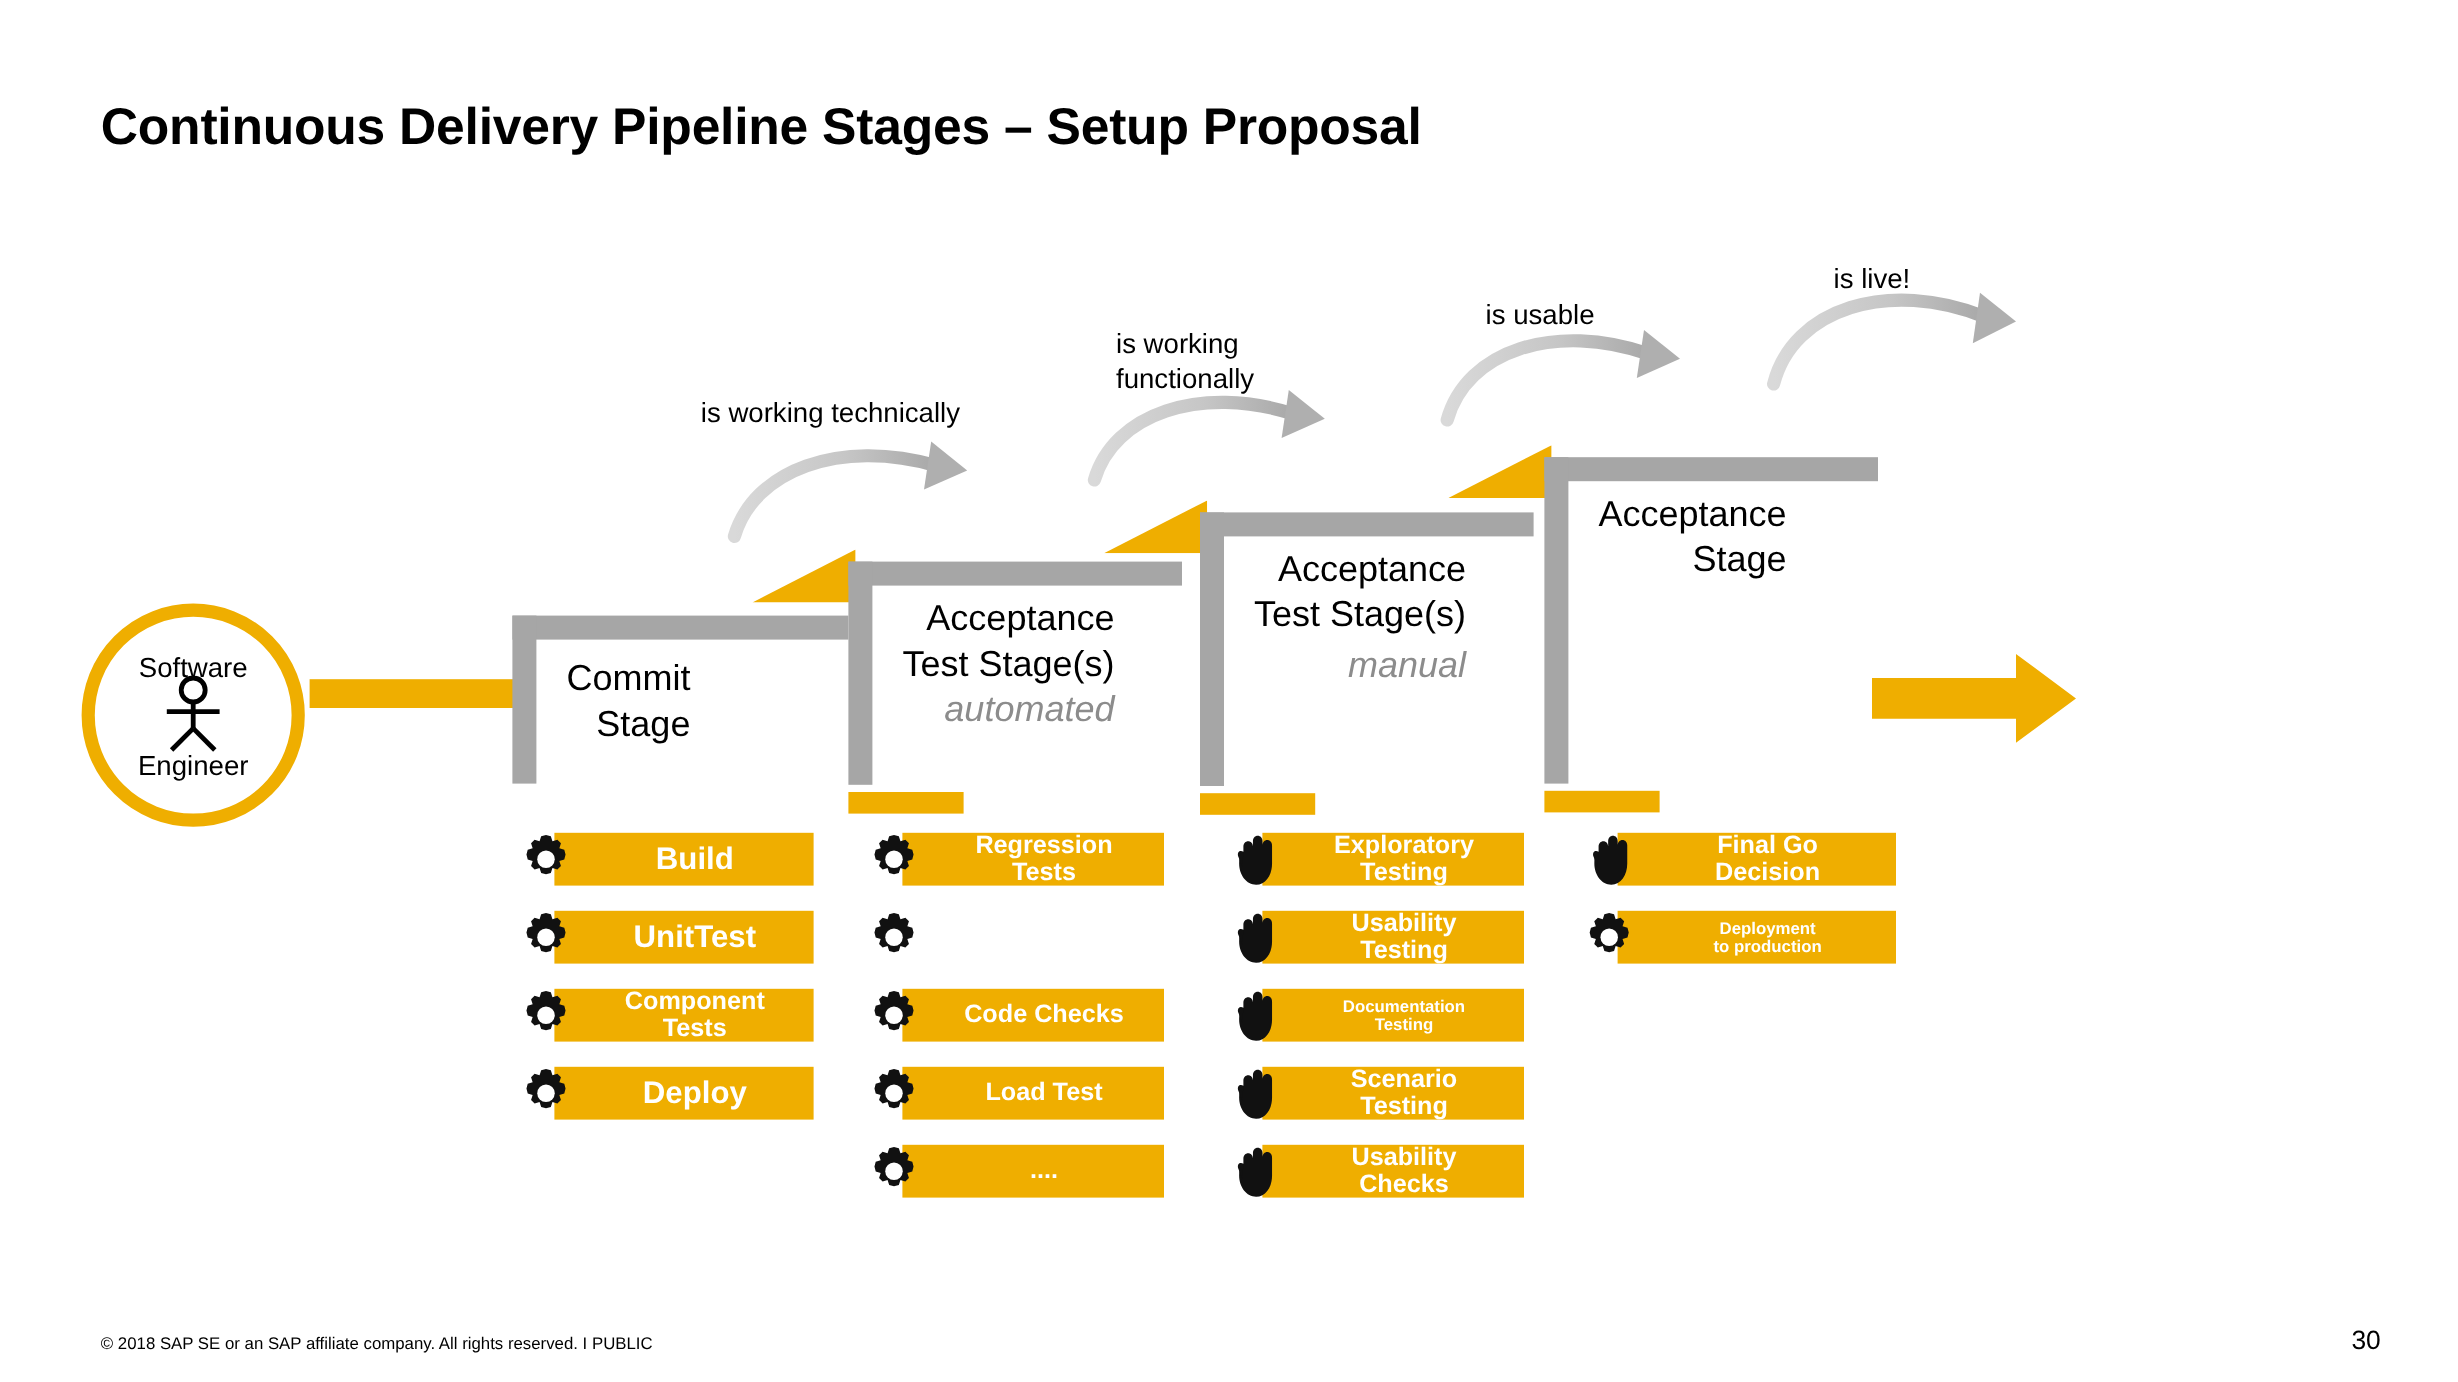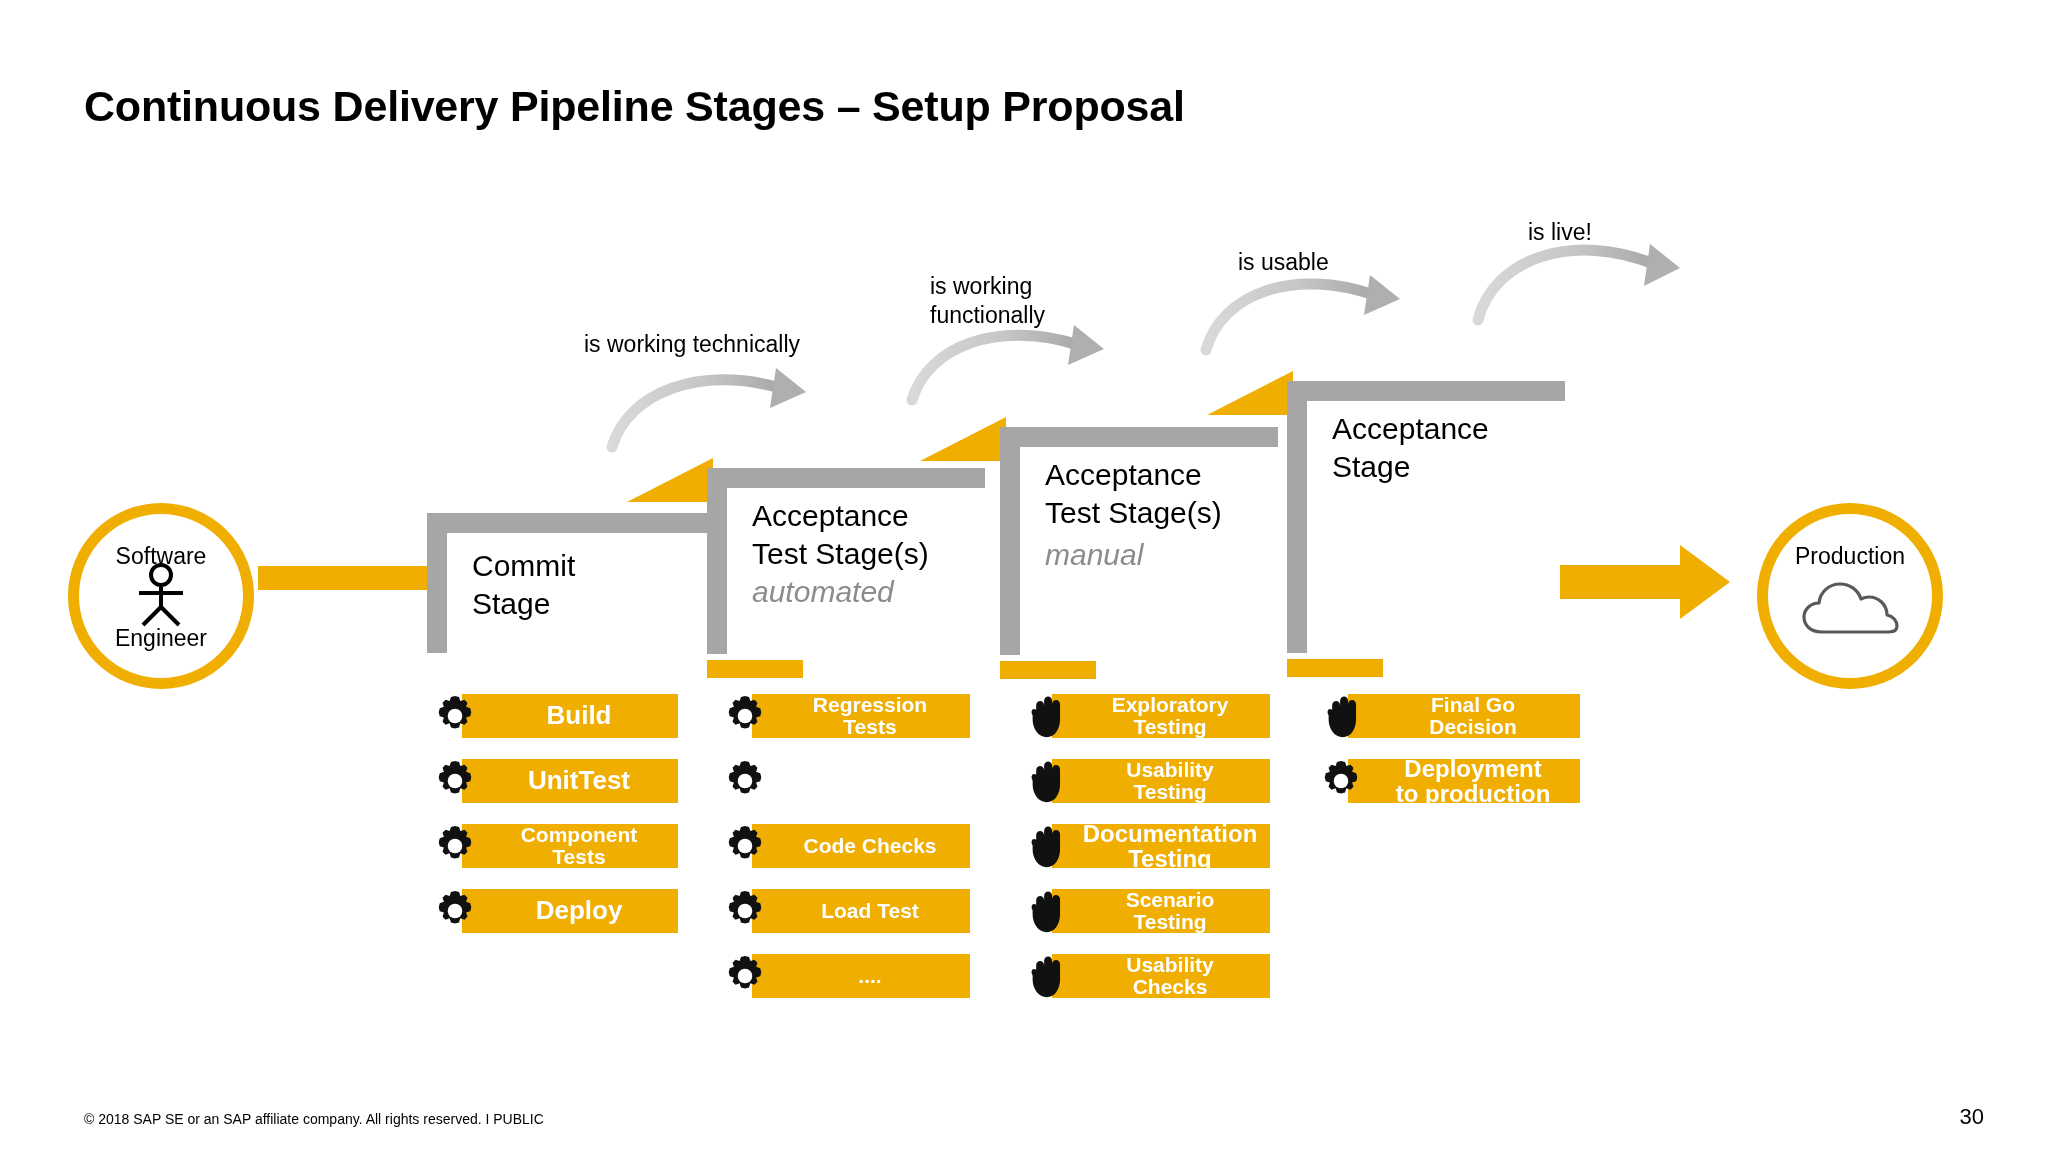--- a/index.html
+++ b/index.html
@@ -40,20 +40,21 @@
   .connector{position:absolute;background:#EFAE00;}
 
   
   .stage{position:absolute;}
   .stage-top-bar{position:absolute;background:#A6A6A6;}
   .stage-left-bar{position:absolute;background:#A6A6A6;}
   .stage-bottom-accent{position:absolute;background:#EFAE00;}
   .stage-text{
     position:absolute;font-size:30px;line-height:1.0;color:#000;
     white-space:nowrap;
+    text-align:right;
   }
   .stage-text .sub{color:#8C8C8C;font-style:italic;display:block;}
   .stage-text .ln{display:block;}
 
   
   .ann-label{
     position:absolute;font-size:23px;color:#000;
     line-height:1.25;white-space:nowrap;
   }
 
@@ -72,21 +73,21 @@
     display:flex;align-items:center;justify-content:center;
     z-index:2;
   }
   .chip-label{
     color:#ffffff;font-weight:bold;text-align:center;
     line-height:1.05;padding-left:24px;padding-right:6px;
     text-shadow:0 0 0 rgba(0,0,0,0);
   }
   .chip-label.big{font-size:26px;}
   .chip-label.mid{font-size:21px;}
-  .chip-label.small{font-size:24px;}
+  .chip-label.small{font-size:14px;}
 
   
   .footer-left{
     position:absolute;left:84px;top:1111px;
     font-size:14px;color:#000;white-space:nowrap;
   }
   .footer-page{
     position:absolute;right:64px;top:1104px;
     font-size:22px;color:#000;
   }
@@ -205,28 +206,20 @@
     <span style="display:block;">is working</span>
     <span style="display:block;">functionally</span>
   </div>
   <div class="ann-label" style="left:1238px;top:248px;">
     <span>is usable</span>
   </div>
   <div class="ann-label" style="left:1528px;top:218px;">
     <span>is live!</span>
   </div>
 
-  <div class="circle" style="left:1757px;top:503px;width:186px;height:186px;">
-    <div class="circle-label" style="top:30px;">Production</div>
-    <svg class="cloud-icon" width="100" height="62" viewBox="0 0 100 62">
-      <path d="M22,56 C10,56 4,49 4,41 C4,33 11,27 19,27 C20,16 29,8 40,8
-               C50,8 58,14 61,23 C63,22 66,21 69,21 C79,21 87,29 87,39
-               C93,40 97,45 97,50 C97,54 94,56 89,56 Z" fill="#ffffff" stroke="#595959" stroke-width="3.2" stroke-linejoin="round"></path>
-    </svg>
-  </div>
 
   <div class="chip-col" style="left:432px;top:694px;">
 
     <div class="chip" style="left:0;top:0;width:246px;">
       <svg class="chip-icon" viewBox="0 0 48 48">
         <path d="M24,3 l4.2,1.1 1.4,4.3 4.3,-1.4 3.1,3.1 -1.4,4.3 4.3,1.4 1.1,4.2 -1.1,4.2 -4.3,1.4
                  1.4,4.3 -3.1,3.1 -4.3,-1.4 -1.4,4.3 -4.2,1.1 -4.2,-1.1 -1.4,-4.3 -4.3,1.4 -3.1,-3.1
                  1.4,-4.3 -4.3,-1.4 -1.1,-4.2 1.1,-4.2 4.3,-1.4 -1.4,-4.3 3.1,-3.1 4.3,1.4 1.4,-4.3 Z" fill="#111111"></path>
         <circle cx="24" cy="24" r="7.6" fill="#ffffff"></circle>
       </svg>

